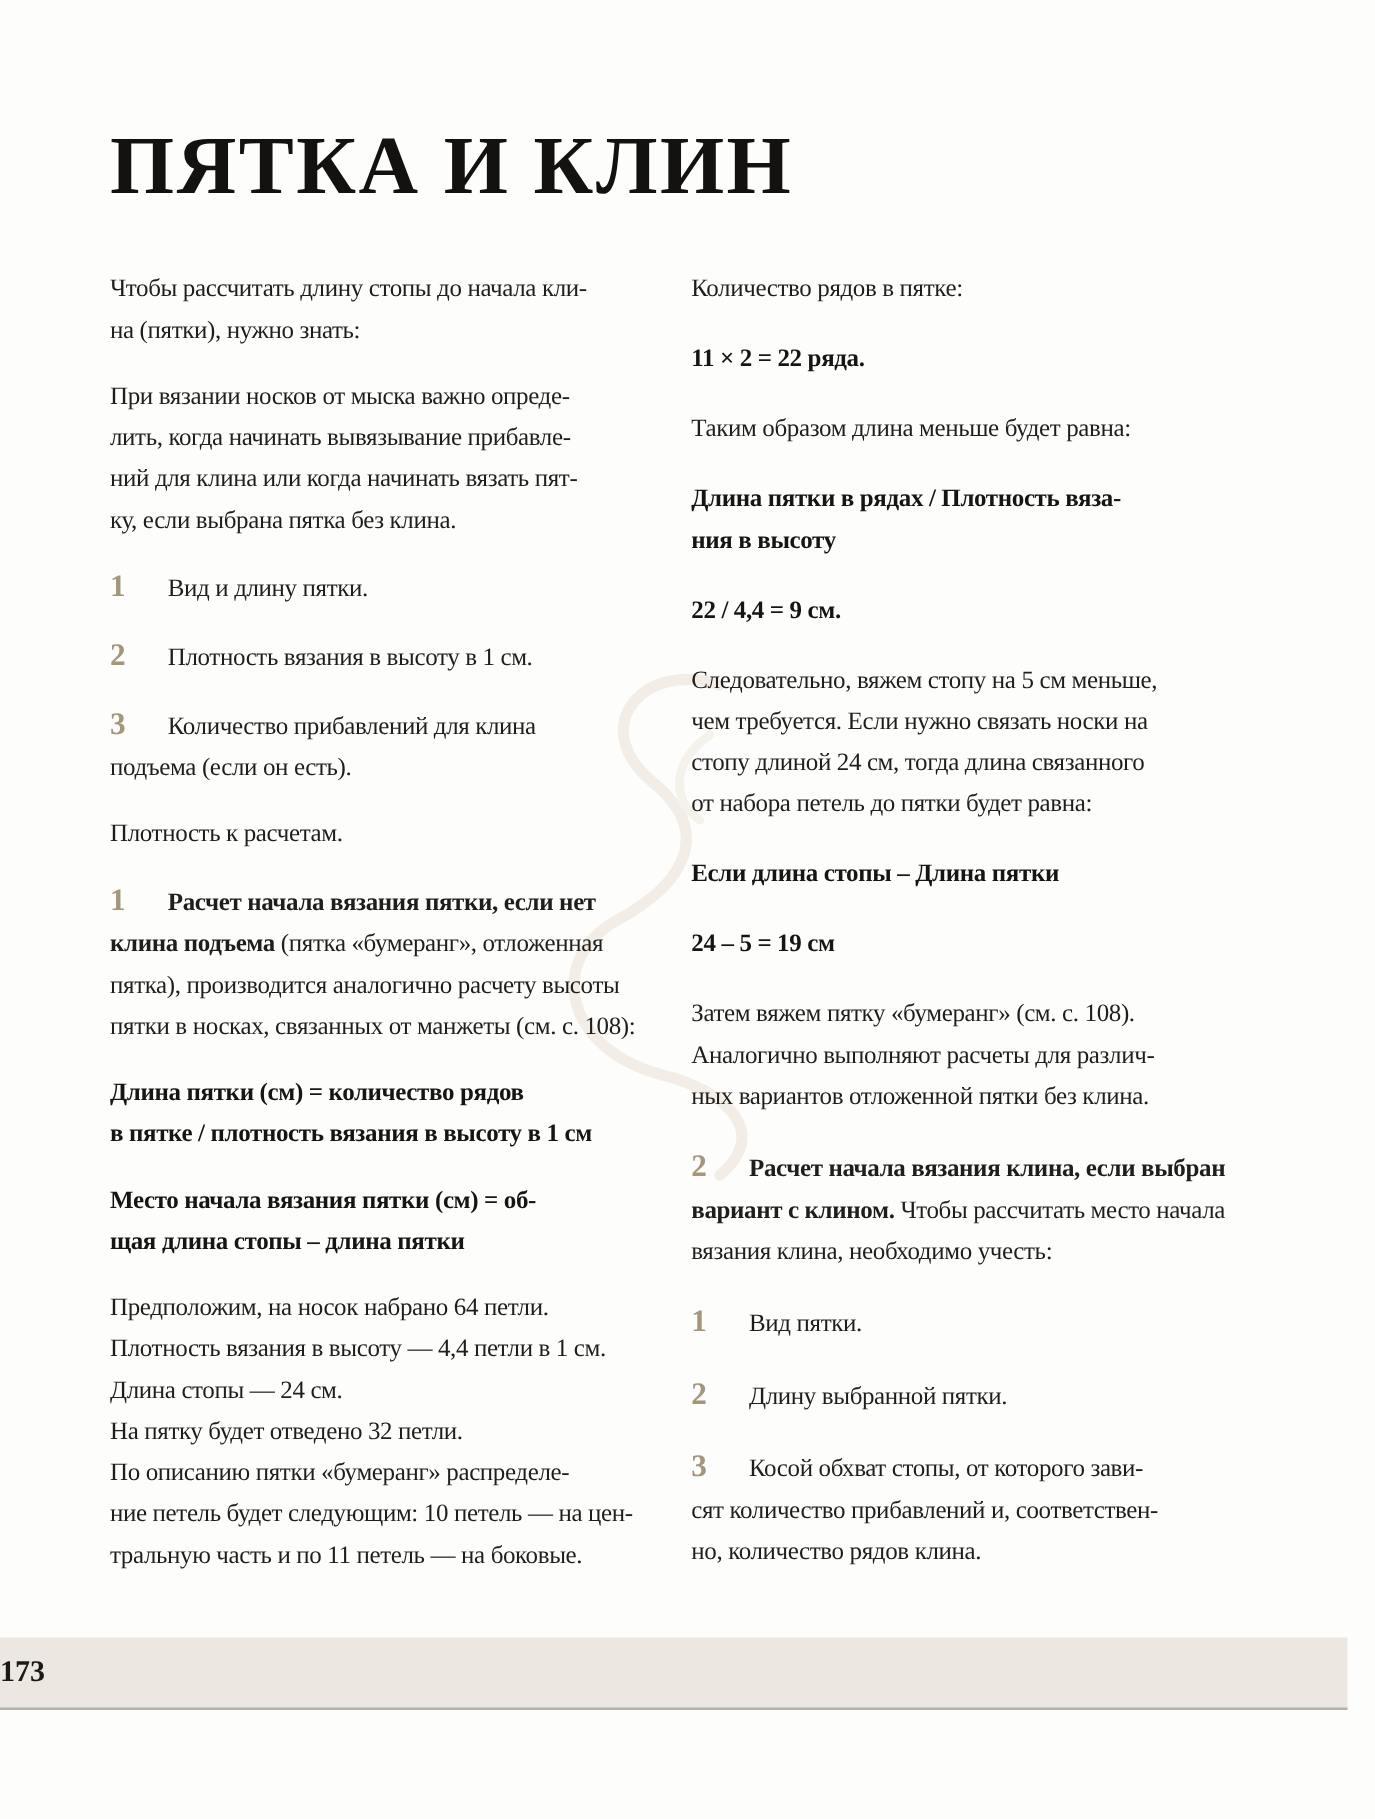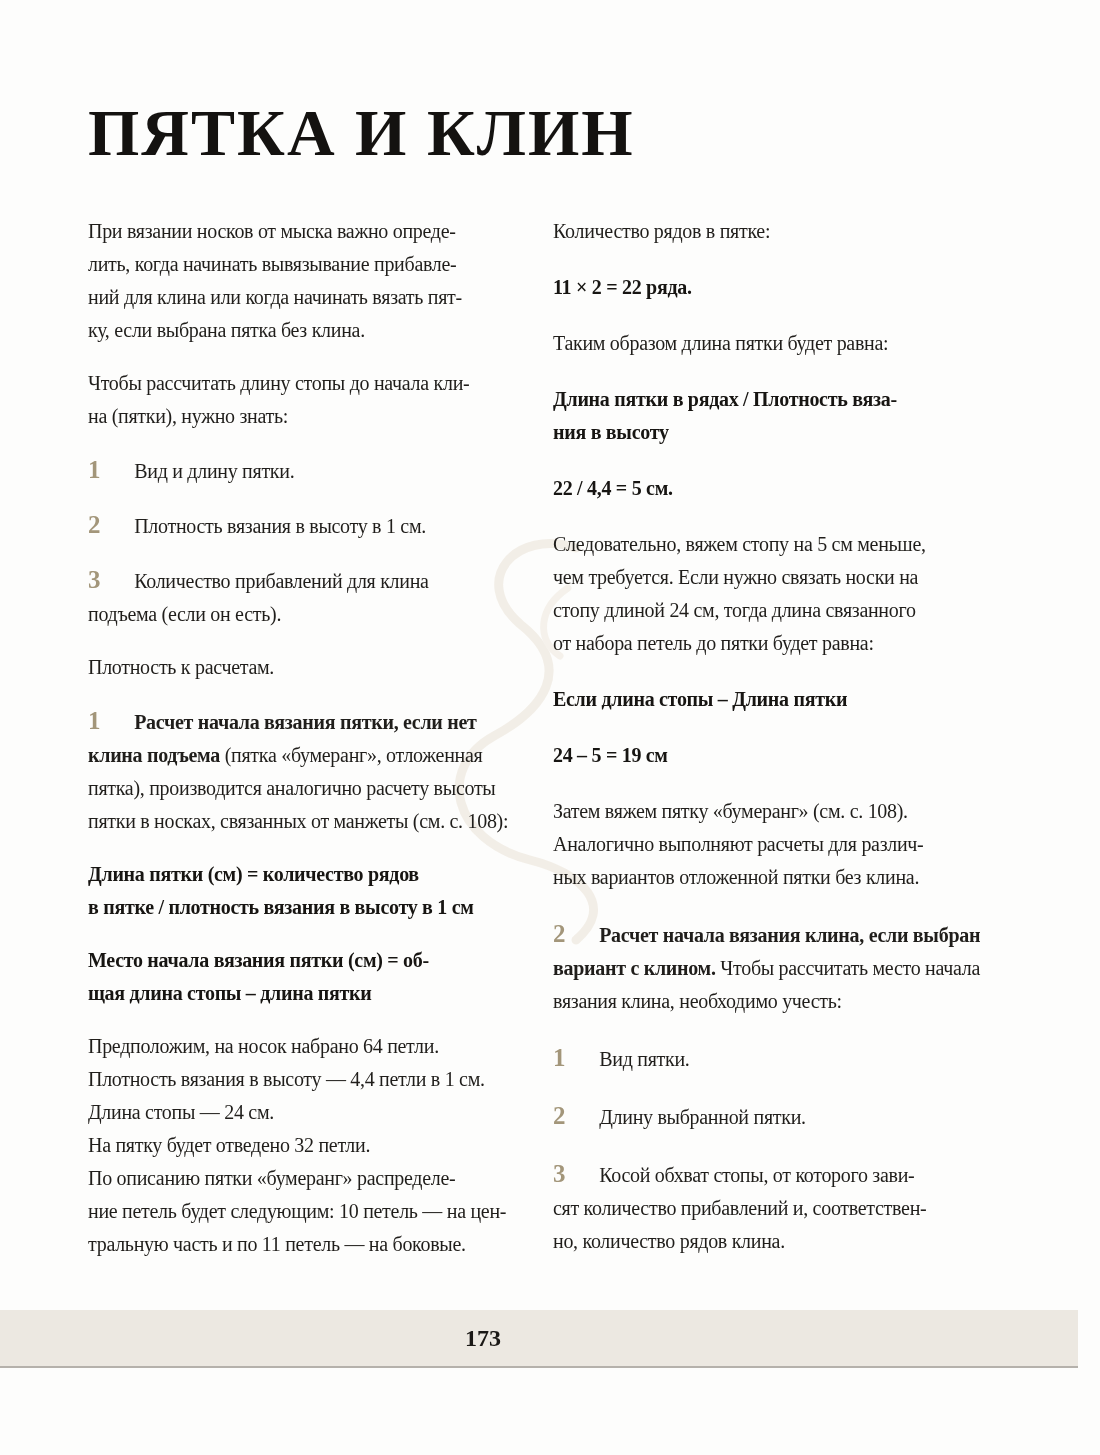--- a/index.html
+++ b/index.html
@@ -55,21 +55,21 @@
   .section b { letter-spacing: -0.3px; }
   .footer-band {
     position: absolute;
     left: 0; top: 1310px;
     width: 1078px; height: 56px;
     background: #ece8e1;
     border-bottom: 2px solid #b5b1ab;
     box-sizing: content-box;
     display: flex;
     align-items: center;
-    justify-content: center;
+    justify-content: flex-start;
     padding-right: 0;
     z-index: 2;
   }
   .pageno {
     font-weight: bold;
     font-size: 24px;
     color: #1b1916;
     margin-right: 112px;
   }
 </style>
@@ -83,26 +83,26 @@
     <path d="M150 60 C 120 80, 118 112, 142 128" fill="none" stroke="#ece4d8" stroke-width="7" stroke-linecap="round"></path>
   </svg>
 
   <div class="content">
 
     <h1 class="title">ПЯТКА И КЛИН</h1>
 
     <div class="columns">
 
       <div class="col left">
+        <p class="lines">Чтобы рассчитать длину стопы до начала кли-
+на (пятки), нужно знать:</p>
         <p class="lines">При вязании носков от мыска важно опреде-
 лить, когда начинать вывязывание прибавле-
 ний для клина или когда начинать вязать пят-
 ку, если выбрана пятка без клина.</p>
-        <p class="lines">Чтобы рассчитать длину стопы до начала кли-
-на (пятки), нужно знать:</p>
         <p class="item"><span class="num">1</span><span>Вид и длину пятки.</span></p>
         <p class="item"><span class="num">2</span><span>Плотность вязания в высоту в 1 см.</span></p>
         <p class="item"><span class="num">3</span><span>Количество прибавлений для клина
 подъема (если он есть).</span></p>
         <p>Плотность к расчетам.</p>
         <p class="section"><span class="num">1</span><b>Расчет начала вязания пятки, если нет клина подъема</b><span> (пятка «бумеранг», отложенная пятка), производится аналогично расчету высоты пятки в носках, связанных от манжеты (см. с. 108):</span></p>
         <p class="formula lines">Длина пятки (см) = количество рядов
 в пятке / плотность вязания в высоту в 1 см</p>
         <p class="formula lines">Место начала вязания пятки (см) = об-
 щая длина стопы – длина пятки</p>
@@ -111,24 +111,24 @@
 Длина стопы — 24 см.
 На пятку будет отведено 32 петли.
 По описанию пятки «бумеранг» распределе-
 ние петель будет следующим: 10 петель — на цен-
 тральную часть и по 11 петель — на боковые.</p>
       </div>
 
       <div class="col right">
         <p>Количество рядов в пятке:</p>
         <p class="formula">11 × 2 = 22 ряда.</p>
-        <p>Таким образом длина пятки будет равна:</p>
+        <p>Таким образом длина меньше будет равна:</p>
         <p class="formula lines">Длина пятки в рядах / Плотность вяза-
 ния в высоту</p>
-        <p class="formula">22 / 4,4 = 5 см.</p>
+        <p class="formula">22 / 4,4 = 9 см.</p>
         <p class="lines">Следовательно, вяжем стопу на 5 см меньше,
 чем требуется. Если нужно связать носки на
 стопу длиной 24 см, тогда длина связанного
 от набора петель до пятки будет равна:</p>
         <p class="formula">Если длина стопы – Длина пятки</p>
         <p class="formula">24 – 5 = 19 см</p>
         <p class="lines">Затем вяжем пятку «бумеранг» (см. с. 108).
 Аналогично выполняют расчеты для различ-
 ных вариантов отложенной пятки без клина.</p>
         <p class="section"><span class="num">2</span><b>Расчет начала вязания клина, если выбран вариант с клином.</b><span> Чтобы рассчитать место начала вязания клина, необходимо учесть:</span></p>

